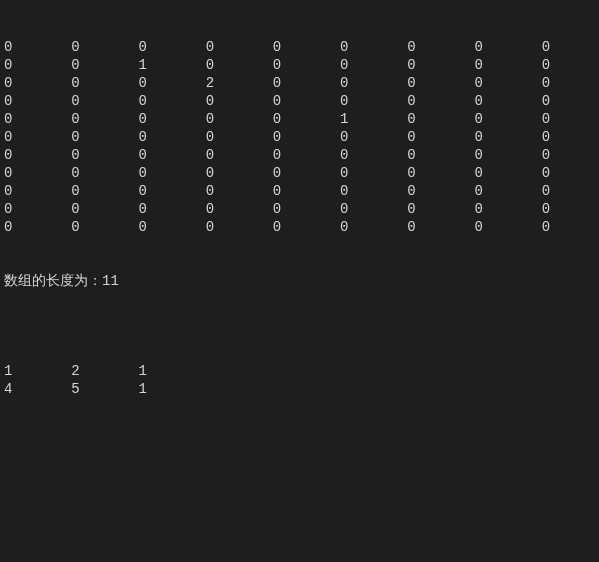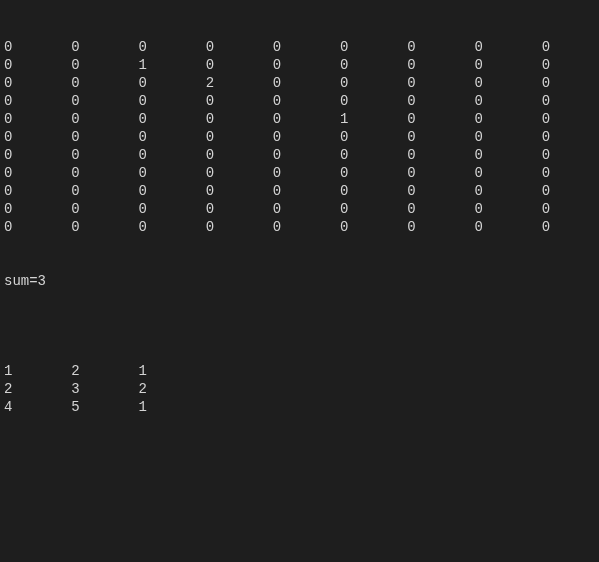--- a/index.html
+++ b/index.html
@@ -21,20 +21,20 @@
   }
   .row, .line {
     white-space: pre;
   }
 </style>
 </head>
 <body>
 
 <div class="terminal">
   <div id="matrix1"><div class="row">0       0       0       0       0       0       0       0       0       0       0</div><div class="row">0       0       1       0       0       0       0       0       0       0       0</div><div class="row">0       0       0       2       0       0       0       0       0       0       0</div><div class="row">0       0       0       0       0       0       0       0       0       0       0</div><div class="row">0       0       0       0       0       1       0       0       0       0       0</div><div class="row">0       0       0       0       0       0       0       0       0       0       0</div><div class="row">0       0       0       0       0       0       0       0       0       0       0</div><div class="row">0       0       0       0       0       0       0       0       0       0       0</div><div class="row">0       0       0       0       0       0       0       0       0       0       0</div><div class="row">0       0       0       0       0       0       0       0       0       0       0</div><div class="row">0       0       0       0       0       0       0       0       0       0       0</div></div>
-  <div class="line">sum=3</div>
+  <div class="line">数组的长度为：11</div>
   <div class="line"></div>
-  <div id="sparse"><div class="row">1       2       1</div><div class="row">2       3       2</div><div class="row">4       5       1</div></div>
+  <div id="sparse"><div class="row">1       2       1</div><div class="row">4       5       1</div></div>
   <div class="line"></div>
   <div class="line"></div>
   
   
 </div>
 
 </body></html>

